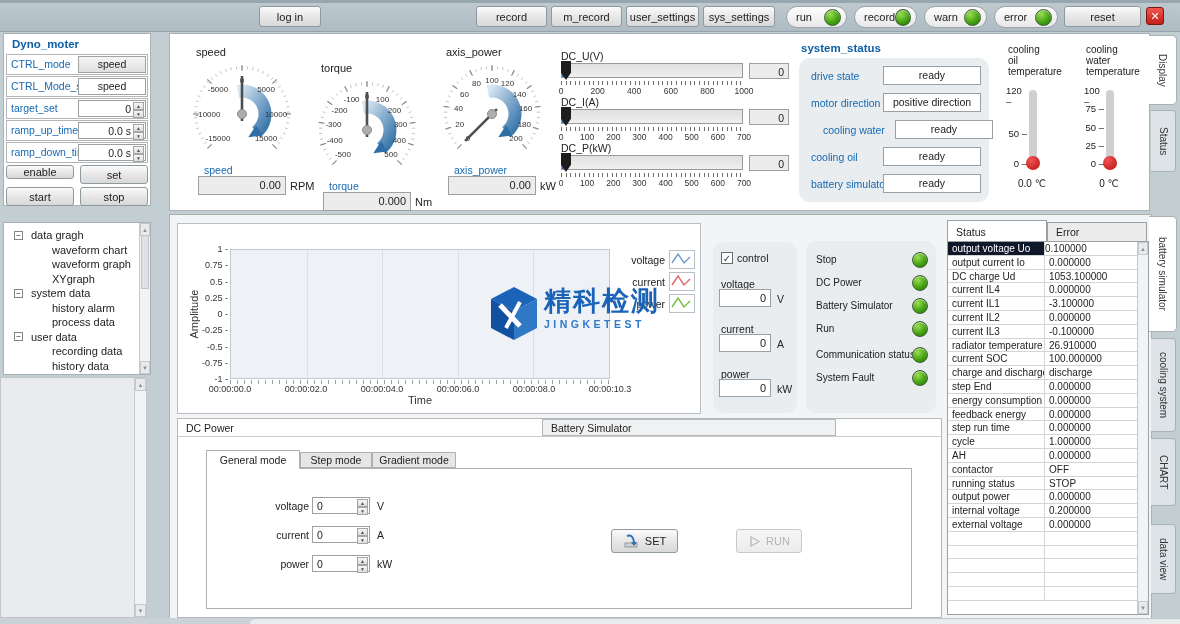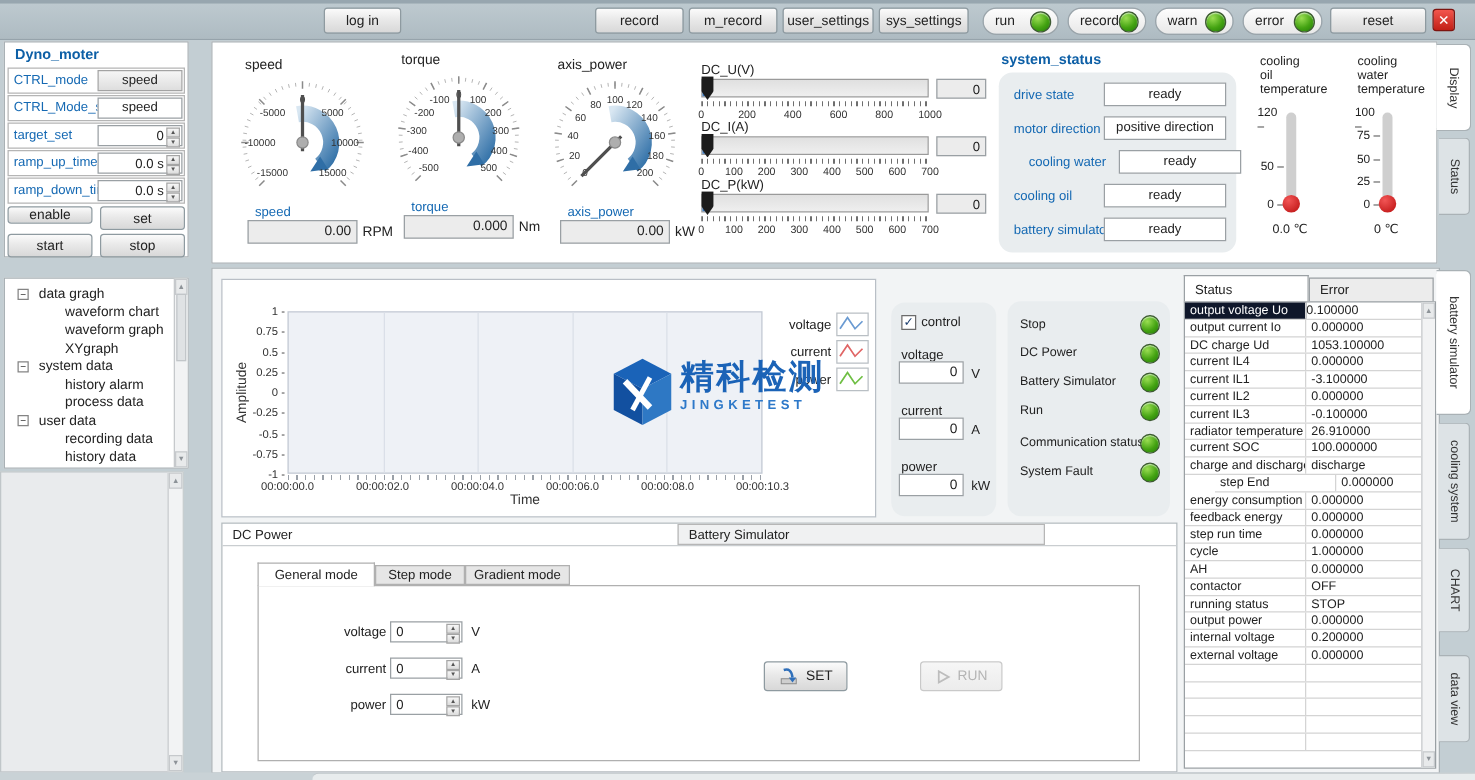--- a/index.html
+++ b/index.html
@@ -246,21 +246,21 @@
           <text x="26" y="58.5" text-anchor="middle" font-size="8" fill="#333">-10000</text>
           <line x1="29.594408408978456" y1="86.40559159102153" x2="25.35176772185917" y2="90.64823227814082" stroke="#8a8a8a" stroke-width="1.2"></line>
           <text x="35.95836943965738" y="82.54163056034261" text-anchor="middle" font-size="8" fill="#333">-15000</text>
           <line x1="60" y1="63" x2="60" y2="18" stroke="#4f4f4f" stroke-width="2.6"></line>
           <circle cx="60" cy="56" r="4.5" fill="#aeaeae" stroke="#8a8a8a"></circle>
         </svg>
         <div class="blue" style="position: absolute; left: 22px; top: 120px; font-size: 10.5px;">speed</div>
         <div class="valbox" style="left: 16px; top: 132px; width: 88px; height: 19px;">0.00</div>
         <span style="position: absolute; left: 108px; top: 136px; font-size: 11px;">RPM</span>
       </div>
-      <div style="position: absolute; left: 137px; top: 6px; width: 122px; height: 158px;">
+      <div style="position: absolute; left: 137px; top: 26px; width: 122px; height: 158px;">
         <div class="gtitle" style="position: absolute; left: 14px; top: 2px;">torque</div>
         <svg width="120" height="108" viewBox="0 0 120 108" style="position:absolute;left:0;top:14px">
           <line x1="28.18019484660536" y1="87.81980515339464" x2="26.058874503045715" y2="89.94112549695427" stroke="#b5b5b5" stroke-width="0.8"></line>
           <line x1="24.66073811036648" y1="83.85922771894253" x2="22.304787317724248" y2="85.71650956687203" stroke="#b5b5b5" stroke-width="0.8"></line>
           <line x1="21.631192604065845" y1="79.5124354122177" x2="19.07327211100357" y2="81.07993110636554" stroke="#b5b5b5" stroke-width="0.8"></line>
           <line x1="19.13355717787133" y1="74.83968818918424" x2="16.409127656396088" y2="76.09566740179653" stroke="#b5b5b5" stroke-width="0.8"></line>
           <line x1="17.202456766718086" y1="69.90576474687263" x2="14.349287217832625" y2="70.83281572999748" stroke="#b5b5b5" stroke-width="0.8"></line>
           <line x1="15.864662381854629" y1="64.77906449072576" x2="12.922306540644932" y2="65.36433545677414" stroke="#b5b5b5" stroke-width="0.8"></line>
           <line x1="15.138719982009242" y1="59.53065930775302" x2="12.14796798080986" y2="59.76603659493655" stroke="#b5b5b5" stroke-width="0.8"></line>
           <line x1="15.03469336916747" y1="54.23330829084191" x2="12.037006260445303" y2="54.115528843564704" stroke="#b5b5b5" stroke-width="0.8"></line>
@@ -697,21 +697,21 @@
             <div class="cell" style="flex: 1 1 0%; padding: 1px 0px 0px 4px; font-size: 10px;">26.910000</div>
           </div>
           <div style="display: flex; height: 13.8px; border-bottom: 1px solid rgb(212, 212, 212); box-sizing: border-box;">
             <div class="cell" style="width: 97px; border-right: 1px solid rgb(212, 212, 212); padding: 1px 0px 0px 4px; font-size: 10px;">current SOC</div>
             <div class="cell" style="flex: 1 1 0%; padding: 1px 0px 0px 4px; font-size: 10px;">100.000000</div>
           </div>
           <div style="display: flex; height: 13.8px; border-bottom: 1px solid rgb(212, 212, 212); box-sizing: border-box;">
             <div class="cell" style="width: 97px; border-right: 1px solid rgb(212, 212, 212); padding: 1px 0px 0px 4px; font-size: 10px;">charge and discharge</div>
             <div class="cell" style="flex: 1 1 0%; padding: 1px 0px 0px 4px; font-size: 10px;">discharge</div>
           </div>
-          <div style="display: flex; height: 13.8px; border-bottom: 1px solid rgb(212, 212, 212); box-sizing: border-box; margin-left: 24px;">
+          <div style="display: flex; height: 13.8px; border-bottom: 1px solid rgb(212, 212, 212); box-sizing: border-box;">
             <div class="cell" style="width: 97px; border-right: 1px solid rgb(212, 212, 212); padding: 1px 0px 0px 4px; font-size: 10px;">step End</div>
             <div class="cell" style="flex: 1 1 0%; padding: 1px 0px 0px 4px; font-size: 10px;">0.000000</div>
           </div>
           <div style="display: flex; height: 13.8px; border-bottom: 1px solid rgb(212, 212, 212); box-sizing: border-box;">
             <div class="cell" style="width: 97px; border-right: 1px solid rgb(212, 212, 212); padding: 1px 0px 0px 4px; font-size: 10px;">energy consumption</div>
             <div class="cell" style="flex: 1 1 0%; padding: 1px 0px 0px 4px; font-size: 10px;">0.000000</div>
           </div>
           <div style="display: flex; height: 13.8px; border-bottom: 1px solid rgb(212, 212, 212); box-sizing: border-box;">
             <div class="cell" style="width: 97px; border-right: 1px solid rgb(212, 212, 212); padding: 1px 0px 0px 4px; font-size: 10px;">feedback energy</div>
             <div class="cell" style="flex: 1 1 0%; padding: 1px 0px 0px 4px; font-size: 10px;">0.000000</div>

